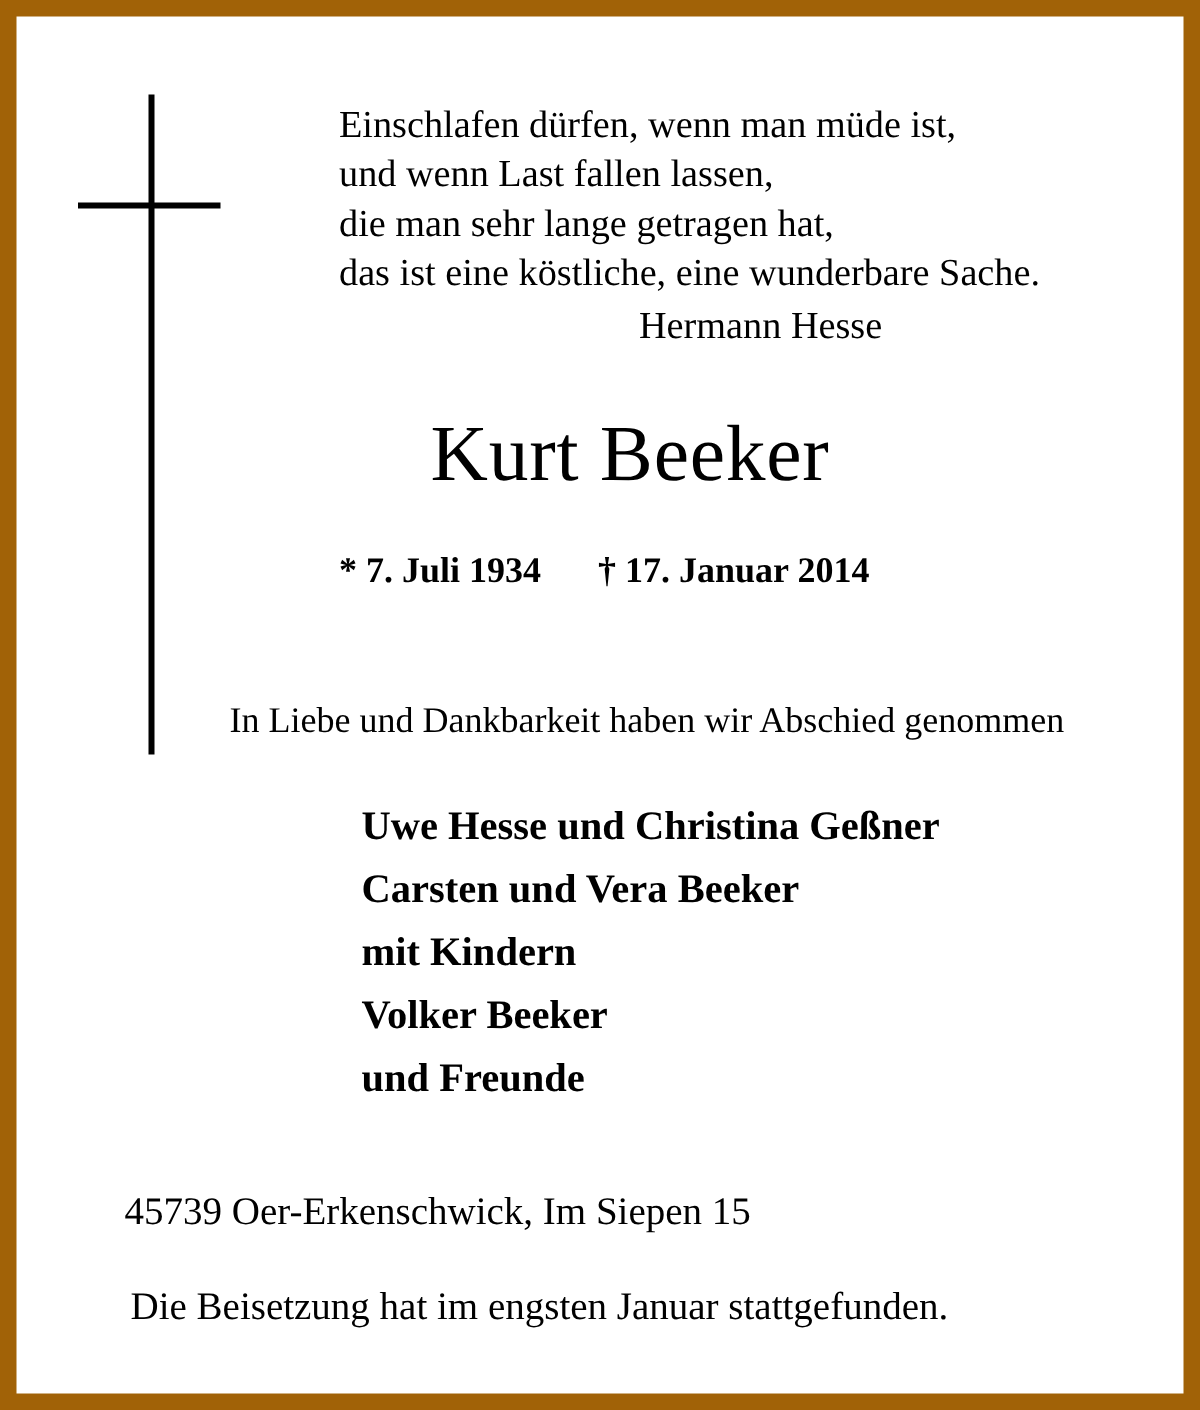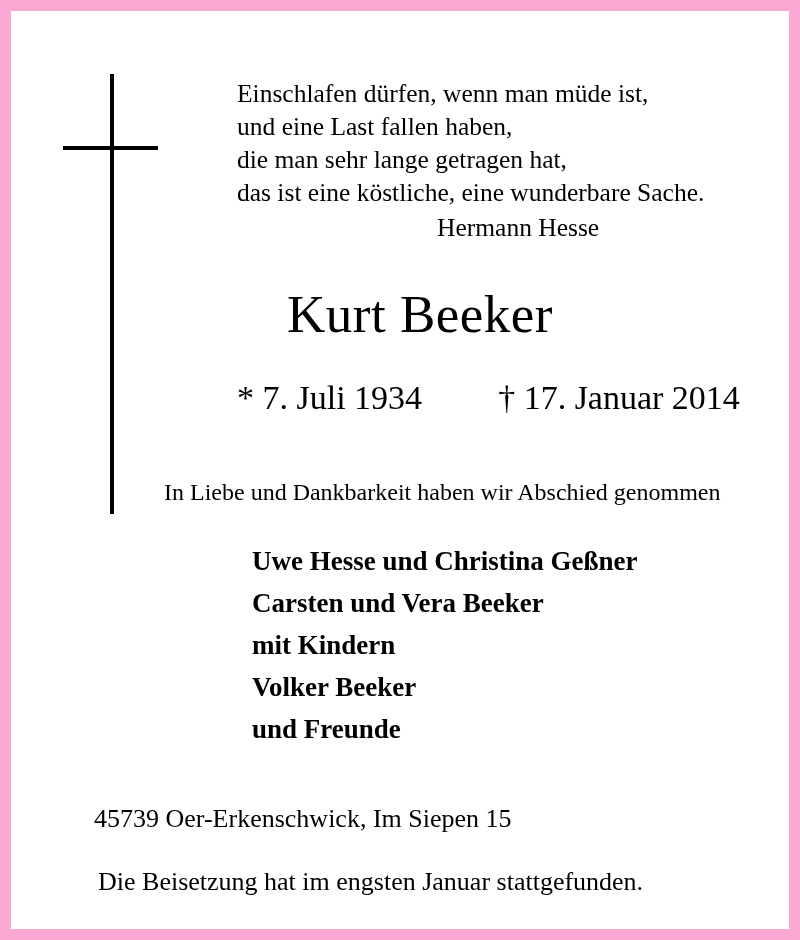--- a/index.html
+++ b/index.html
@@ -12,23 +12,23 @@
     height: 940px;
     font-family: "Liberation Serif", serif;
     color: #000000;
     overflow: hidden;
   }
   .obituary {
     position: relative;
     box-sizing: border-box;
     width: 800px;
     height: 940px;
-    border: 11px solid #f9a8d4;
+    border: 11px solid #a16207;
     background: #ffffff;
-    padding: 11px;
+    padding: 0;
   }
   .inner {
     position: relative;
     width: 100%;
     height: 100%;
   }
   
   .cross {
     position: absolute;
     left: 38px;
@@ -84,23 +84,24 @@
     box-sizing: border-box;
   }
   
   .dates {
     position: absolute;
     left: 0;
     top: 357px;
     width: 100%;
     box-sizing: border-box;
     padding-left: 215px;
-    font-size: 34px;
+    font-size: 24px;
     display: flex;
-    gap: 76px;
+    gap: 38px;
+    font-weight: bold;
   }
   .dates span { white-space: nowrap; }
   
   .message {
     position: absolute;
     left: 142px;
     top: 452px;
     width: 600px;
     font-size: 24px;
     line-height: 36px;
@@ -139,21 +140,21 @@
 <div class="obituary">
   <div class="inner">
 
     <div class="cross">
       <div class="cross-vertical"></div>
       <div class="cross-horizontal"></div>
     </div>
 
     <div class="poem">
       <div class="poem-line">Einschlafen dürfen, wenn man müde ist,</div>
-      <div class="poem-line">und eine Last fallen haben,</div>
+      <div class="poem-line">und wenn Last fallen lassen,</div>
       <div class="poem-line">die man sehr lange getragen hat,</div>
       <div class="poem-line">das ist eine köstliche, eine wunderbare Sache.</div>
       <div class="poem-author">Hermann Hesse</div>
     </div>
 
     <div class="name">Kurt Beeker</div>
 
     <div class="dates">
       <span>* 7. Juli 1934</span>
       <span>† 17. Januar 2014</span>

